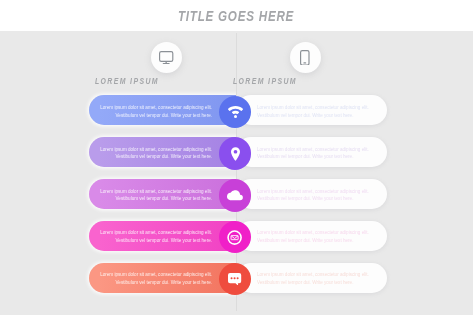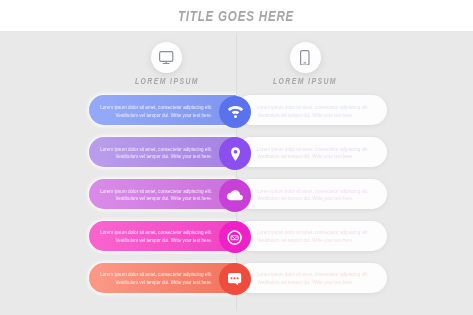--- a/index.html
+++ b/index.html
@@ -13,21 +13,21 @@
   .title{position:absolute;left:0;top:6.5px;width:473px;text-align:center;
          font-size:15px;font-weight:bold;font-style:italic;color:#a4a6a9;
          letter-spacing:1.0px;}
   .title span{display:inline-block;transform:scaleX(.775);}
 
   .divider{position:absolute;left:236px;top:33px;width:1px;height:278px;background:#dcdcdc;}
 
   .headcircle{position:absolute;width:31px;height:31px;border-radius:50%;background:#fdfdfd;
               box-shadow:0 2px 6px rgba(150,150,158,.25);
               display:flex;align-items:center;justify-content:center;}
-  .headlabel{position:absolute;width:160px;text-align:center;
+  .headlabel{position:absolute;width:160px;text-align:left;
              font-size:8.6px;font-weight:bold;font-style:italic;color:#a4a6a9;
              letter-spacing:1.75px;}
   .headlabel span{display:inline-block;transform:scaleX(.80);}
 
   .row{position:absolute;left:0;height:30px;width:473px;}
   .leftclip{position:absolute;left:0;top:-6px;width:236px;height:42px;overflow:hidden;}
   .pill-left{position:absolute;left:89px;top:6px;width:149px;height:30px;
              border-radius:15px 0 0 15px;
              box-shadow:0 0 3.8px 1.6px rgba(255,255,255,.85);}
   .pill-right{position:absolute;left:236px;top:0;width:151px;height:30px;border-radius:15px;

